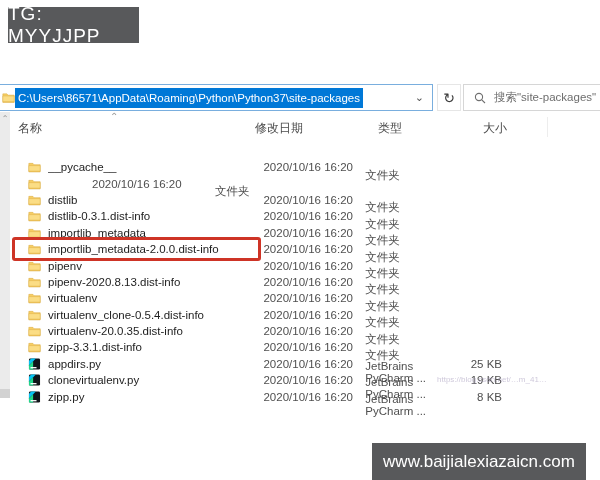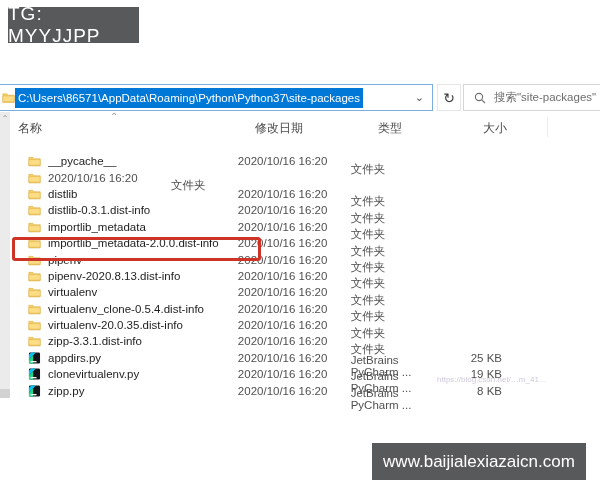--- a/index.html
+++ b/index.html
@@ -40,26 +40,26 @@
   .hsep { position:absolute; top:3px; width:1px; height:20px; background:#ededed; }
 
   
   #left-strip { position:absolute; left:0; top:112px; width:10px; height:286px;
     background:#ebebeb; }
   #strip-up { position:absolute; left:0; top:2px; width:10px; text-align:center;
     color:#8a8a8a; font-size:8px; line-height:10px; }
   #strip-thumb { position:absolute; left:0; bottom:0; width:10px; height:9px; background:#d2d2d2; }
 
   
-  #file-list { position:absolute; left:10px; top:153px; width:492px; }
+  #file-list { position:absolute; left:10px; top:159px; width:492px; }
   .row { position:relative; height:16.4px; display:flex; align-items:center;
     font-size:11.5px; color:#1d1d1d; background:transparent; }
   .row .icon-cell { width:13px; height:12px; margin-left:18px; margin-right:7px; flex:0 0 auto; }
   .row .f-name { width:207px; white-space:nowrap; overflow:hidden; }
-  .row .f-date { width:123px; color:#4f4f4f; }
+  .row .f-date { width:123px; color:#4f4f4f;margin-left:44px; }
   .row .f-type { width:102px; color:#4f4f4f;margin-top:16px; }
   .row .f-size { width:63px; color:#4f4f4f; text-align:right; }
 
   
   #highlight-box { position:absolute; left:12px; top:237px; width:249px; height:24px;
     border:3px solid #ce3426; border-radius:3px; z-index:6; pointer-events:none; }
 
   
   #watermark { position:absolute; left:437px; top:375px; width:165px; font-size:8px;
     color:#9c90b5; opacity:0.5; white-space:nowrap; z-index:1; }

